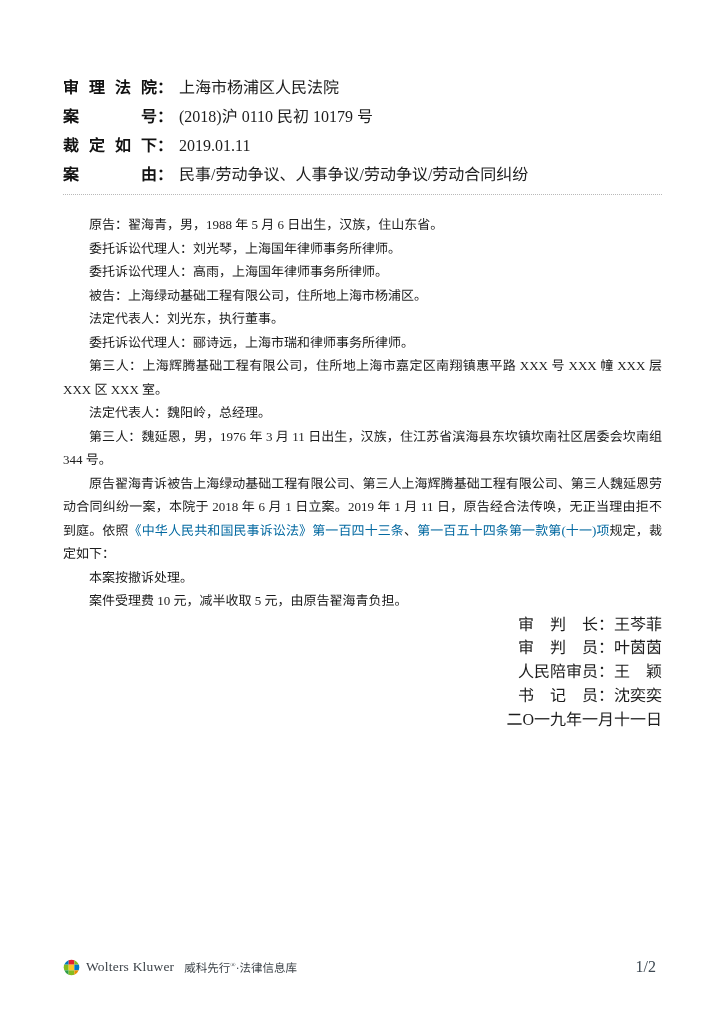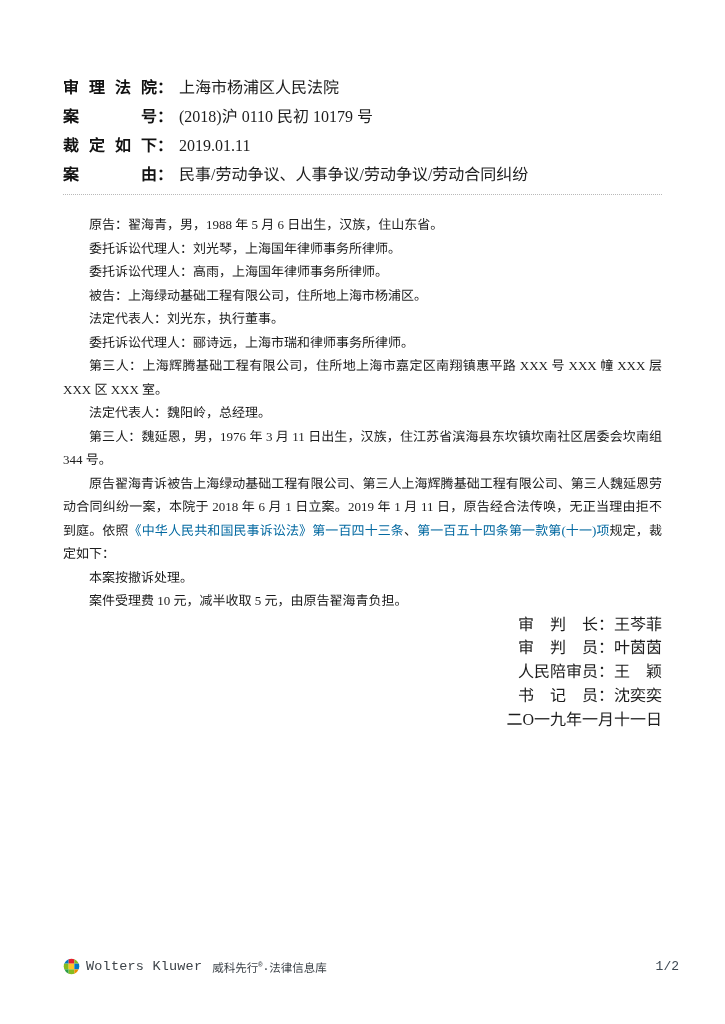--- a/index.html
+++ b/index.html
@@ -48,41 +48,41 @@
   }
   .link{color:#0369a1;text-decoration:none;cursor:pointer;}
   .signature{
     text-align:right;
     font-size:16px;
     line-height:23.8px;
     margin-top:0;
   }
   .footer{
     position:absolute;
-    left:63px;right:46px;top:958px;
+    left:63px;right:69px;top:958px;
     display:flex;
     align-items:center;
     justify-content:space-between;
-    font-family:Liberation Mono, monospace;
+    font-family:Liberation Serif, serif;
   }
   .footer-left{display:flex;align-items:center;}
   .wk-logo{width:17px;height:17px;display:inline-block;}
   .brand-name{
     margin-left:6px;
     font-size:13.5px;
     color:#3d4349;
     letter-spacing:0.2px;
   }
   .product-name{
     margin-left:10px;
     font-size:11.5px;
     color:#3d4349;
   }
   .product-name sup{font-size:7px;}
-  .page-num{font-size:13px;color:#3d4852;}
+  .page-num{font-size:16px;color:#3d4852;}
 </style>
 </head>
 <body>
 
 <div class="page">
   <div class="content">
 
 
     <div class="metadata">
       <div class="meta-row">

